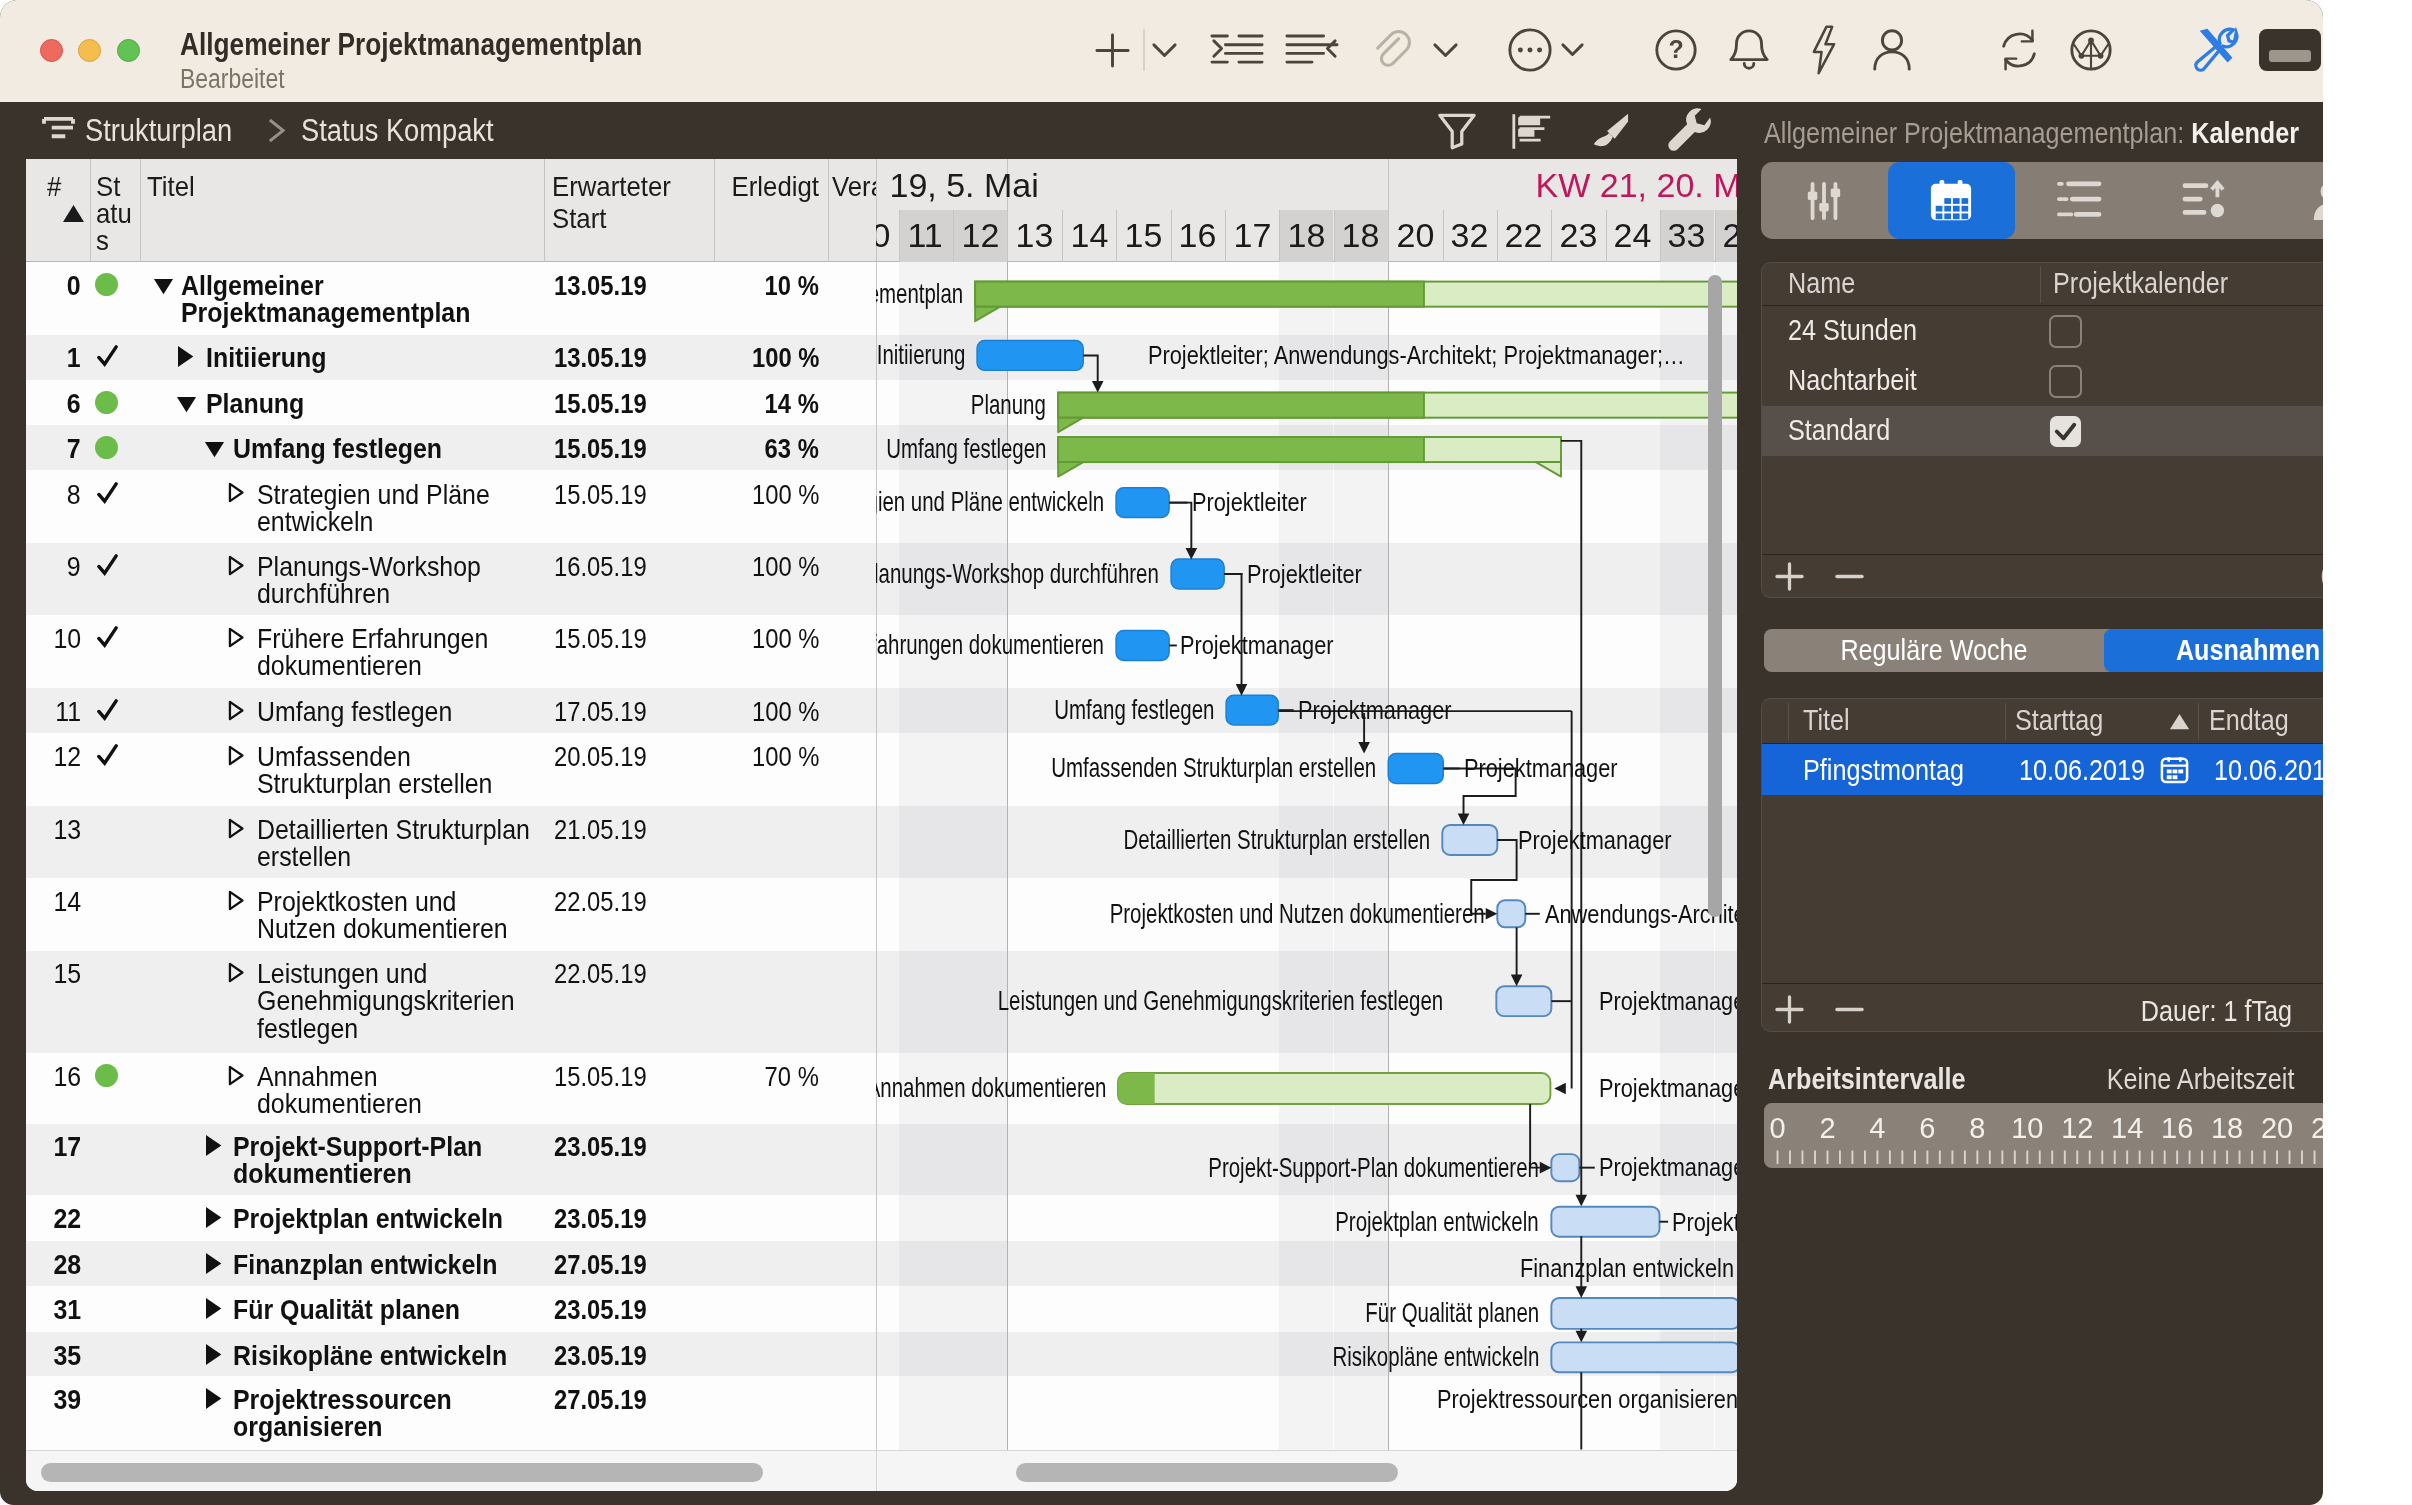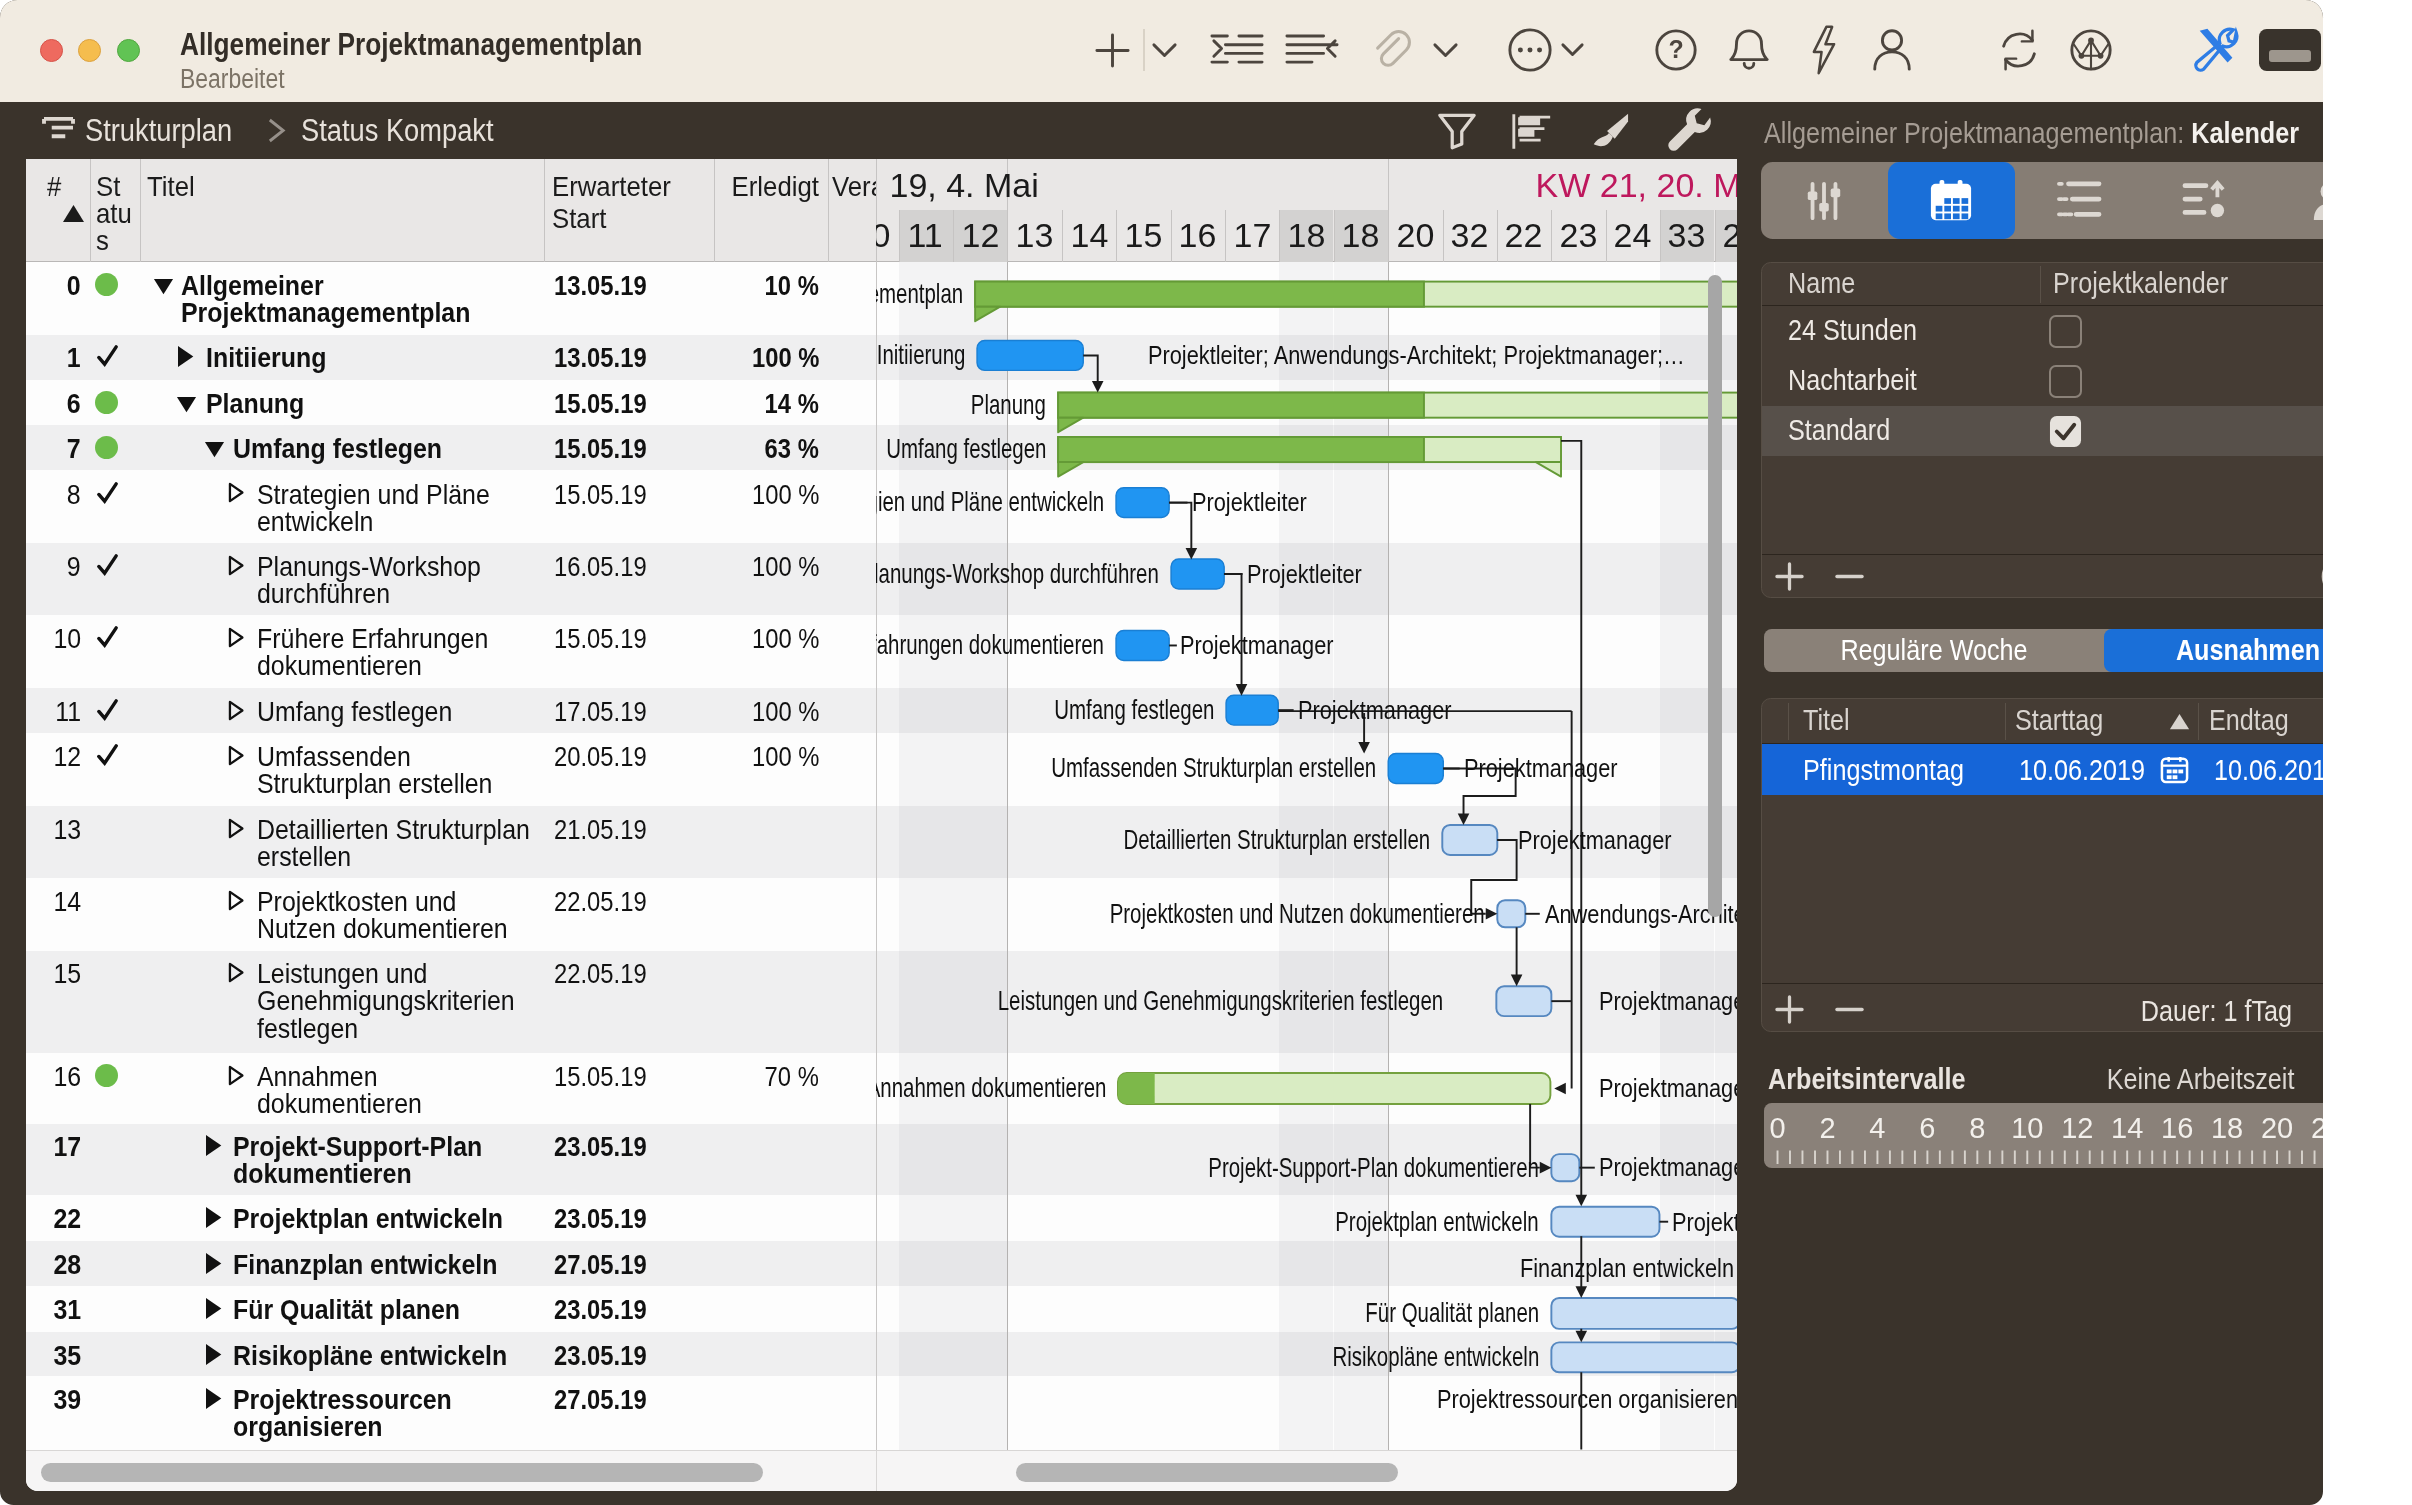--- a/index.html
+++ b/index.html
@@ -501,21 +501,21 @@
 <div style="position:absolute;left:567px;top:51px;width:1px;height:52px;background:#c6c4c3"></div>
 <div style="position:absolute;left:621px;top:51px;width:1px;height:52px;background:#c6c4c3"></div>
 <div style="position:absolute;left:675px;top:51px;width:1px;height:52px;background:#c6c4c3"></div>
 <div style="position:absolute;left:730px;top:51px;width:1px;height:52px;background:#c6c4c3"></div>
 <div style="position:absolute;left:784px;top:51px;width:1px;height:52px;background:#c6c4c3"></div>
 <div style="position:absolute;left:839px;top:51px;width:1px;height:52px;background:#c6c4c3"></div>
 <div style="position:absolute;left:0px;top:0;width:1px;height:103px;background:#c6c4c3"></div>
 <div style="position:absolute;left:131px;top:0;width:1px;height:103px;background:#c6c4c3"></div>
 <div style="position:absolute;left:512px;top:0;width:1px;height:103px;background:#c6c4c3"></div>
 
-<div style="position:absolute;left:13.5px;top:6.8px;font-size:34px;font-weight:400;color:#1b1b1b;white-space:nowrap;transform:scaleX(1.0);transform-origin:left center">19, 4. Mai</div>
+<div style="position:absolute;left:13.5px;top:6.8px;font-size:34px;font-weight:400;color:#1b1b1b;white-space:nowrap;transform:scaleX(1.0);transform-origin:left center">19, 5. Mai</div>
 <div style="position:absolute;left:512px;width:380px;text-align:right;top:6.8px;font-size:34px;font-weight:400;color:#be185d;white-space:nowrap;transform:scaleX(1.0);transform-origin:center center">KW 21, 20. Mai</div>
 <div style="position:absolute;left:-43px;width:77px;text-align:center;top:57px;font-size:34px;font-weight:400;color:#1b1b1b;white-space:nowrap;transform:scaleX(1.0);transform-origin:center center">10</div>
 <div style="position:absolute;left:10.6px;width:77px;text-align:center;top:57px;font-size:34px;font-weight:400;color:#1b1b1b;white-space:nowrap;transform:scaleX(1.0);transform-origin:center center">11</div>
 <div style="position:absolute;left:66px;width:77px;text-align:center;top:57px;font-size:34px;font-weight:400;color:#1b1b1b;white-space:nowrap;transform:scaleX(1.0);transform-origin:center center">12</div>
 <div style="position:absolute;left:120px;width:77px;text-align:center;top:57px;font-size:34px;font-weight:400;color:#1b1b1b;white-space:nowrap;transform:scaleX(1.0);transform-origin:center center">13</div>
 <div style="position:absolute;left:175px;width:77px;text-align:center;top:57px;font-size:34px;font-weight:400;color:#1b1b1b;white-space:nowrap;transform:scaleX(1.0);transform-origin:center center">14</div>
 <div style="position:absolute;left:229px;width:77px;text-align:center;top:57px;font-size:34px;font-weight:400;color:#1b1b1b;white-space:nowrap;transform:scaleX(1.0);transform-origin:center center">15</div>
 <div style="position:absolute;left:283px;width:77px;text-align:center;top:57px;font-size:34px;font-weight:400;color:#1b1b1b;white-space:nowrap;transform:scaleX(1.0);transform-origin:center center">16</div>
 <div style="position:absolute;left:338px;width:77px;text-align:center;top:57px;font-size:34px;font-weight:400;color:#1b1b1b;white-space:nowrap;transform:scaleX(1.0);transform-origin:center center">17</div>
 <div style="position:absolute;left:392px;width:77px;text-align:center;top:57px;font-size:34px;font-weight:400;color:#1b1b1b;white-space:nowrap;transform:scaleX(1.0);transform-origin:center center">18</div>

